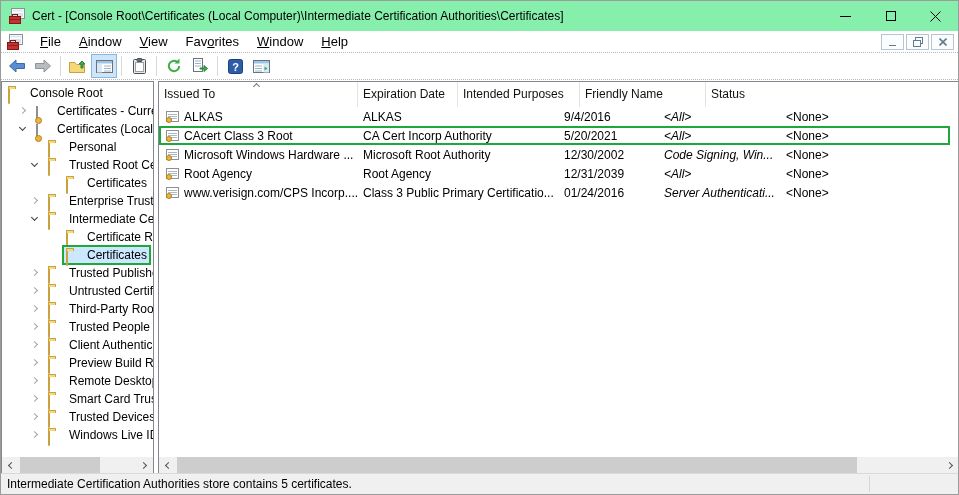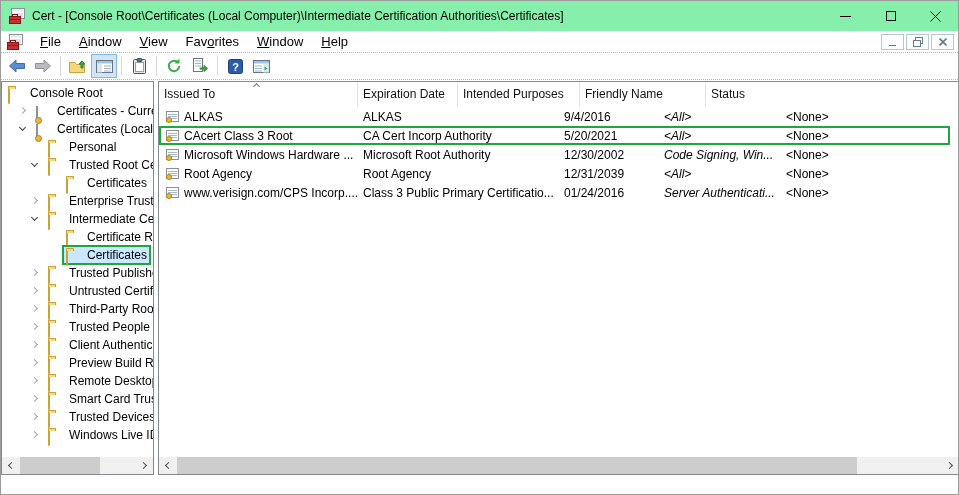--- a/index.html
+++ b/index.html
@@ -436,14 +436,18 @@
       <div class="sarrow left">
           <div class="sglyph sgl"></div>
         </div>
       <div class="sthumb" style="left:18px;width:680px"></div>
       <div class="sarrow right">
           <div class="sglyph sgr"></div>
         </div>
     </div>
   </div>
 
+  <div class="statusbar">
+    <span>Intermediate Certification Authorities store contains 5 certificates.</span>
+    <div class="sb-div"></div>
+  </div>
 
 </div>
 
 </body></html>

